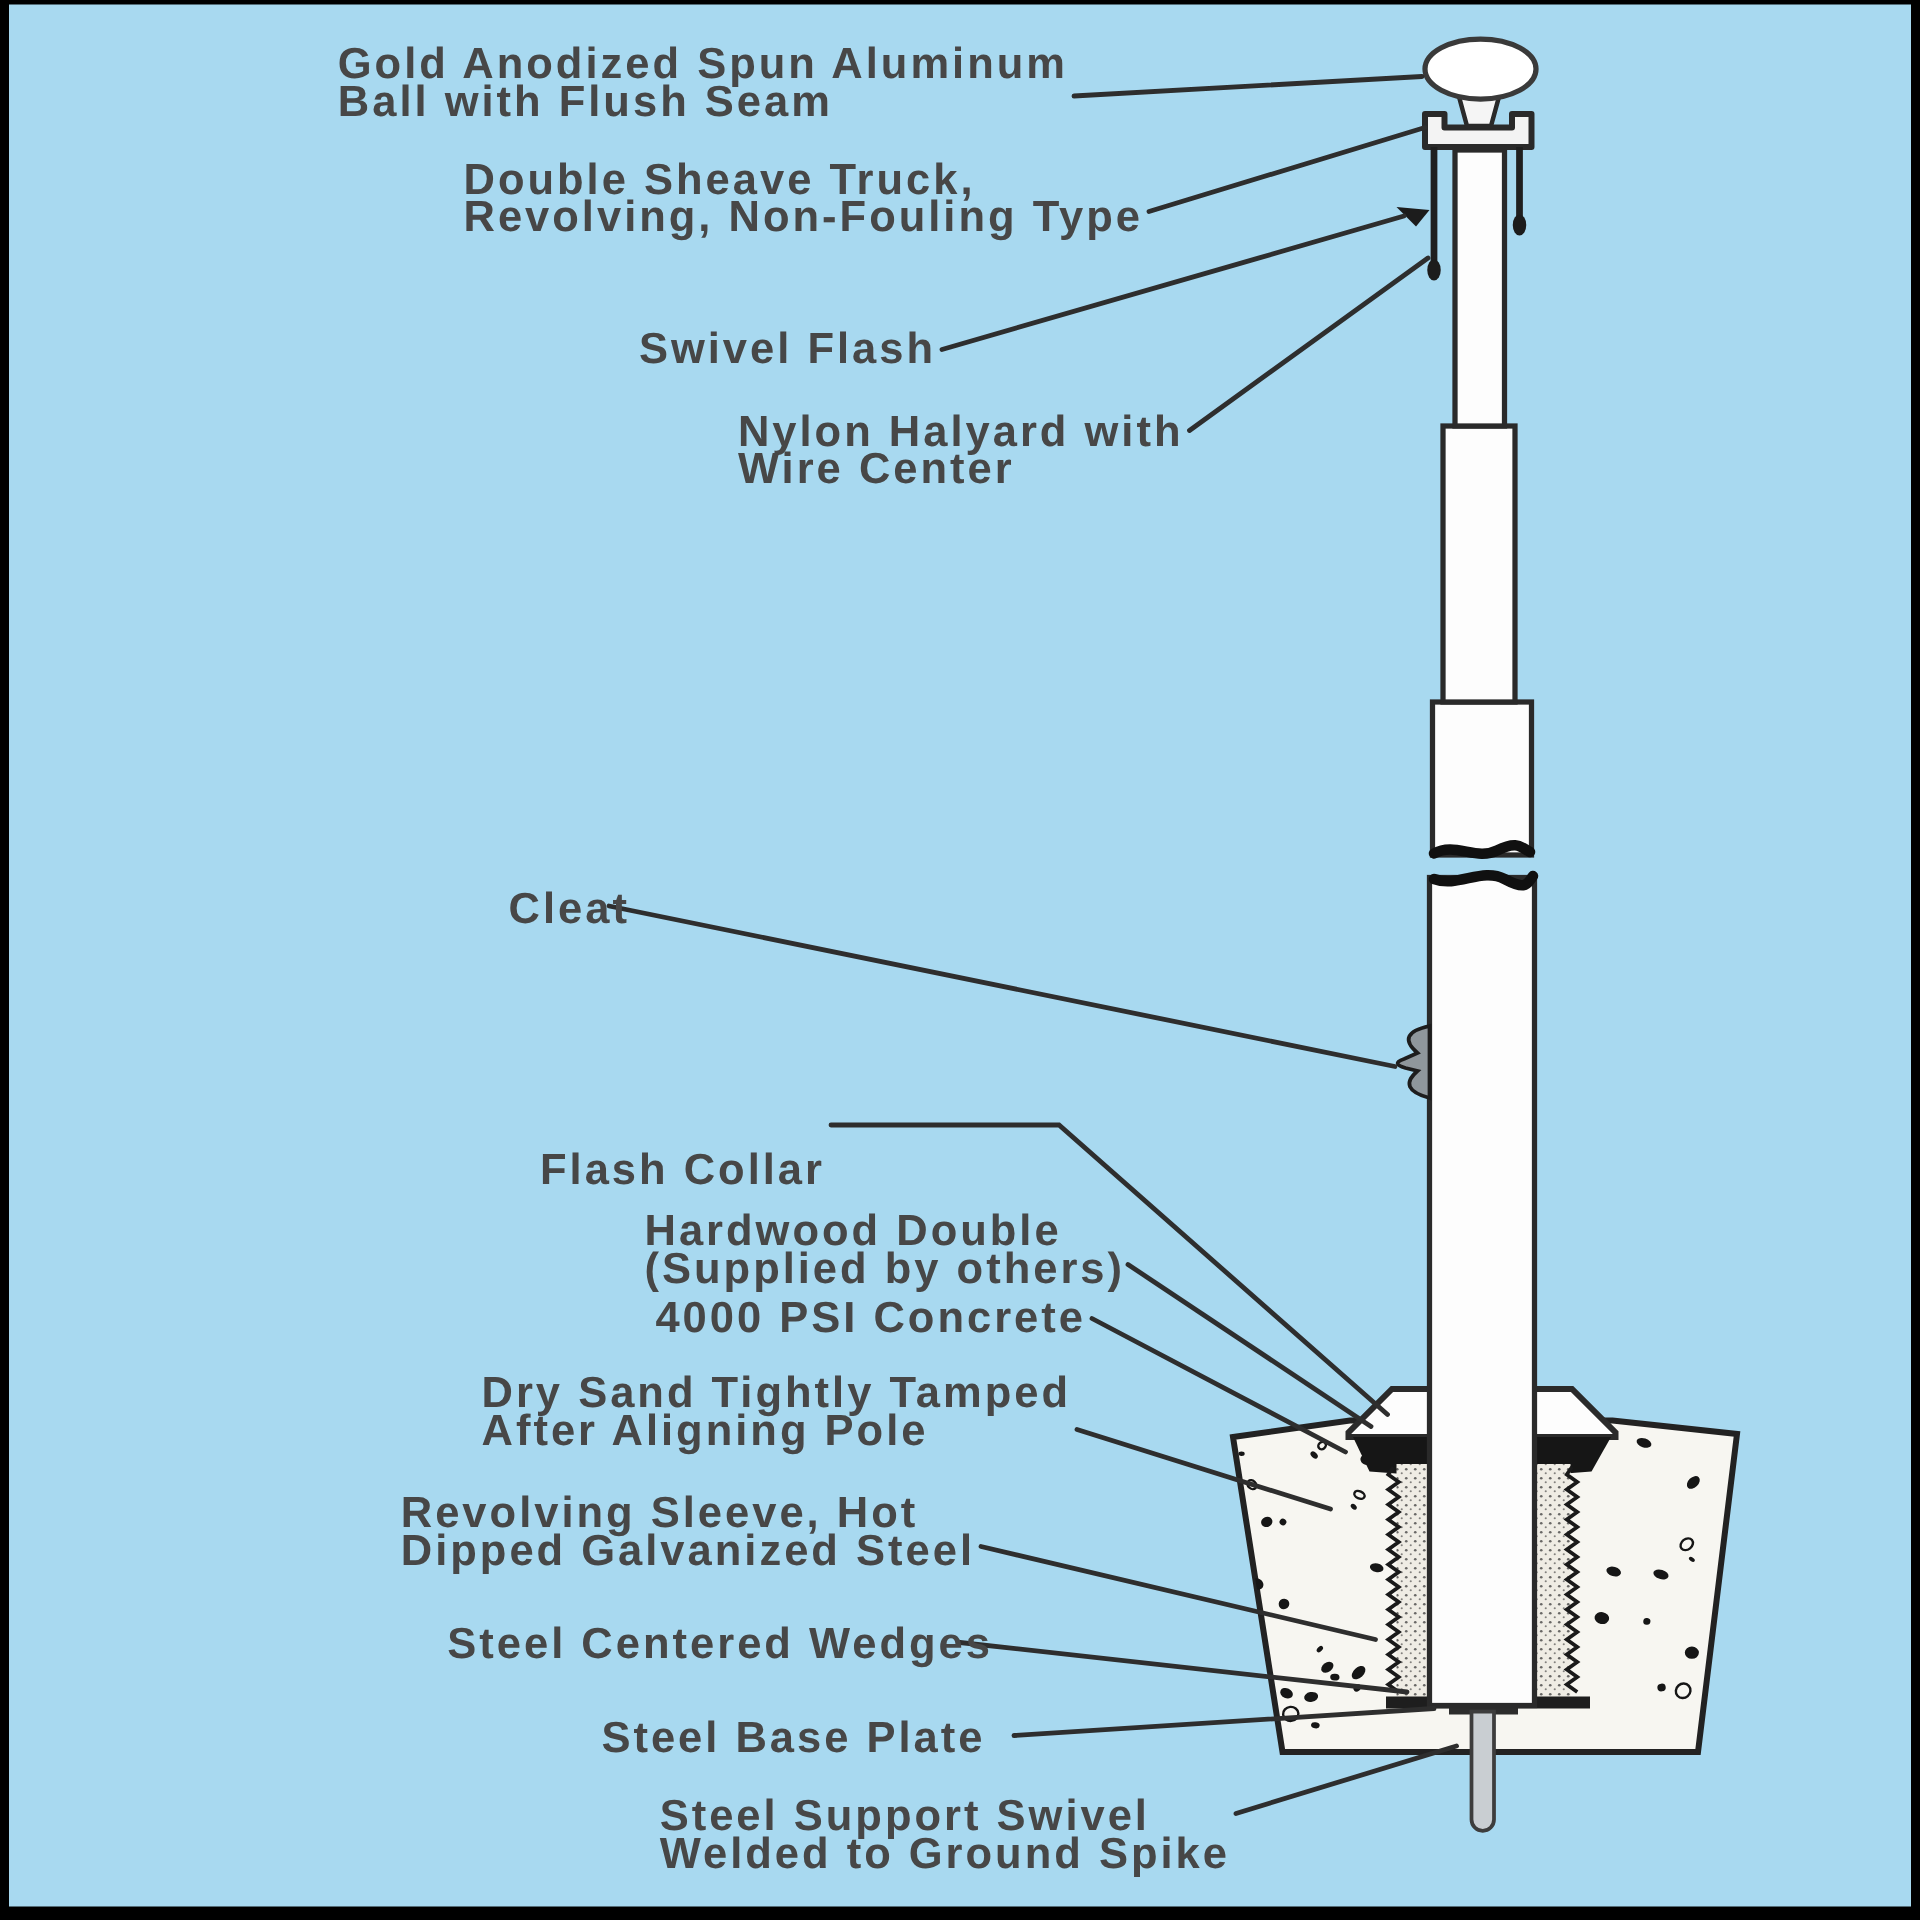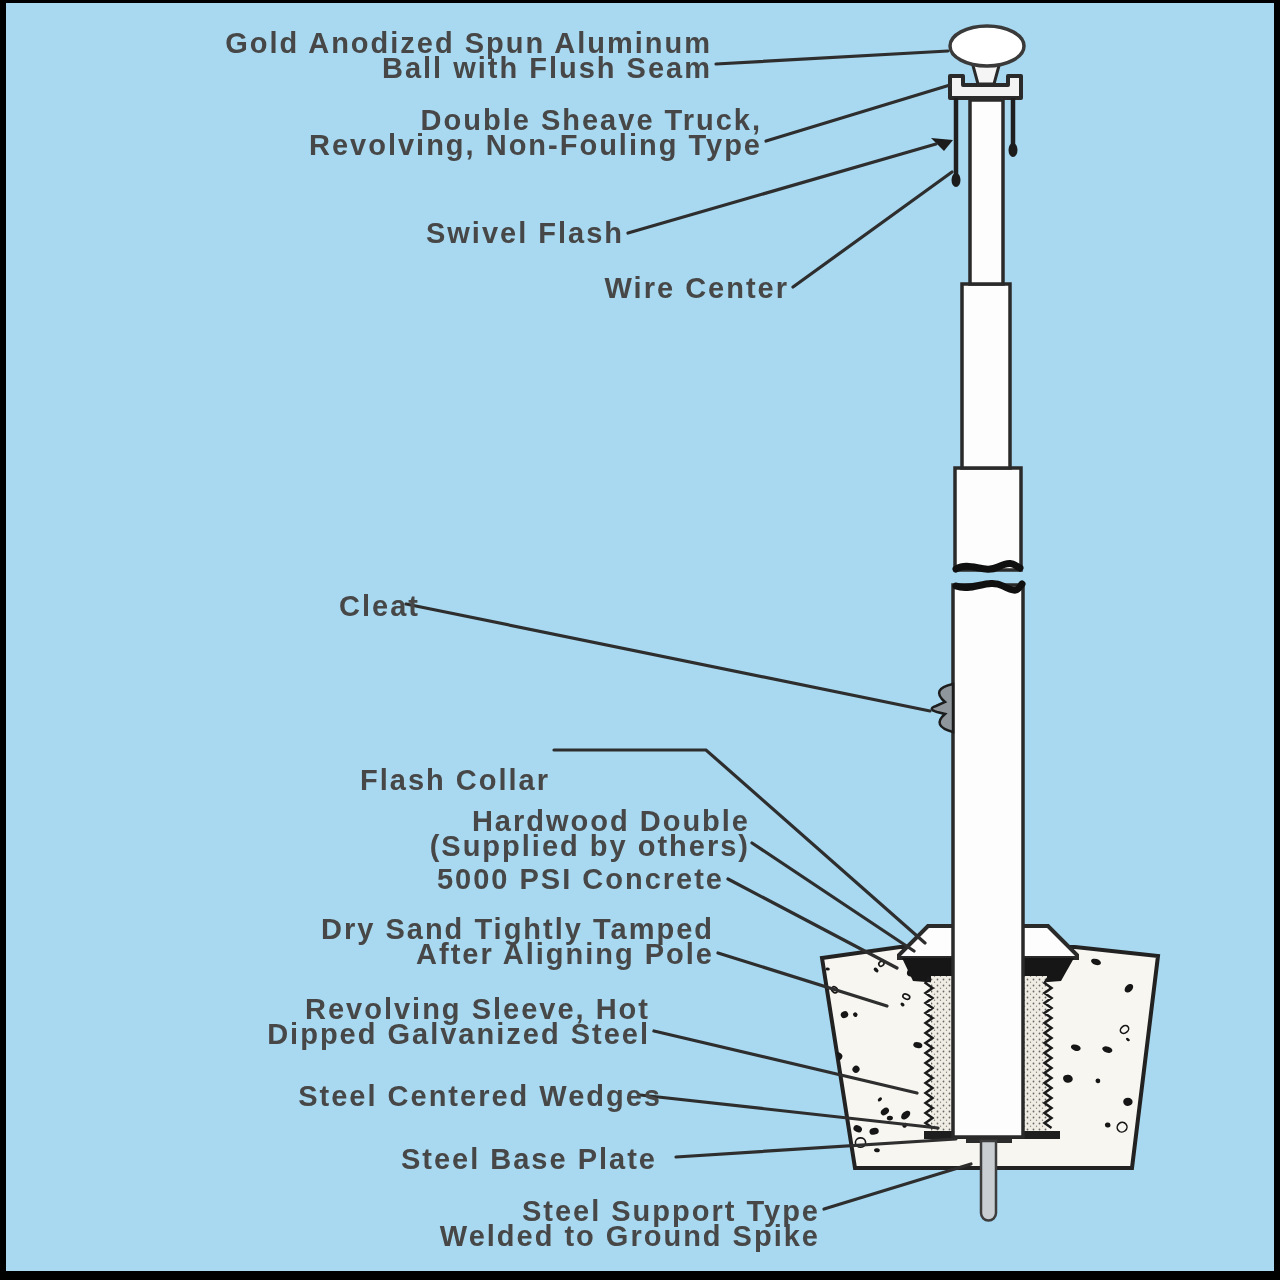--- a/index.html
+++ b/index.html
@@ -11,21 +11,20 @@
     font-family:"Liberation Sans", sans-serif;
   }
   .stage{
     position:absolute;
     left:6px;top:3px;right:6px;bottom:9px;
     background:#a8d9f0;
   }
   svg.diagram{position:absolute;left:0;top:0;width:100%;height:100%;}
   .label{
     position:absolute;
-    text-align:right;
     white-space:nowrap;
     font-weight:700;
     font-size:29px;
     line-height:25px;
     letter-spacing:2px;
     color:#474747;
   }
   .label span{display:block;}
 </style>
 </head>
@@ -144,48 +143,49 @@
       <span>Ball with Flush Seam</span>
     </div>
     <div class="label" style="right:512px;top:105px">
       <span>Double Sheave Truck,</span>
       <span>Revolving, Non-Fouling Type</span>
     </div>
     <div class="label" style="right:650px;top:218px">
       <span>Swivel Flash</span>
     </div>
     <div class="label" style="right:485px;top:273px">
+      <span>Nylon Halyard with</span>
       <span>Wire Center</span>
     </div>
     <div class="label" style="right:854px;top:591px">
       <span>Cleat</span>
     </div>
     <div class="label" style="right:724px;top:765px">
       <span>Flash Collar</span>
     </div>
     <div class="label" style="right:524px;top:806px">
       <span>Hardwood Double</span>
       <span>(Supplied by others)</span>
     </div>
     <div class="label" style="right:550px;top:864px">
-      <span>5000 PSI Concrete</span>
+      <span>4000 PSI Concrete</span>
     </div>
     <div class="label" style="right:560px;top:914px">
       <span>Dry Sand Tightly Tamped</span>
       <span>After Aligning Pole</span>
     </div>
     <div class="label" style="right:624px;top:994px">
       <span>Revolving Sleeve, Hot</span>
       <span>Dipped Galvanized Steel</span>
     </div>
     <div class="label" style="right:612px;top:1081px">
       <span>Steel Centered Wedges</span>
     </div>
     <div class="label" style="right:617px;top:1144px">
       <span>Steel Base Plate</span>
     </div>
     <div class="label" style="right:454px;top:1196px">
-      <span>Steel Support Type</span>
+      <span>Steel Support Swivel</span>
       <span>Welded to Ground Spike</span>
     </div>
 
   </div>
 </div>
 
 </body></html>

